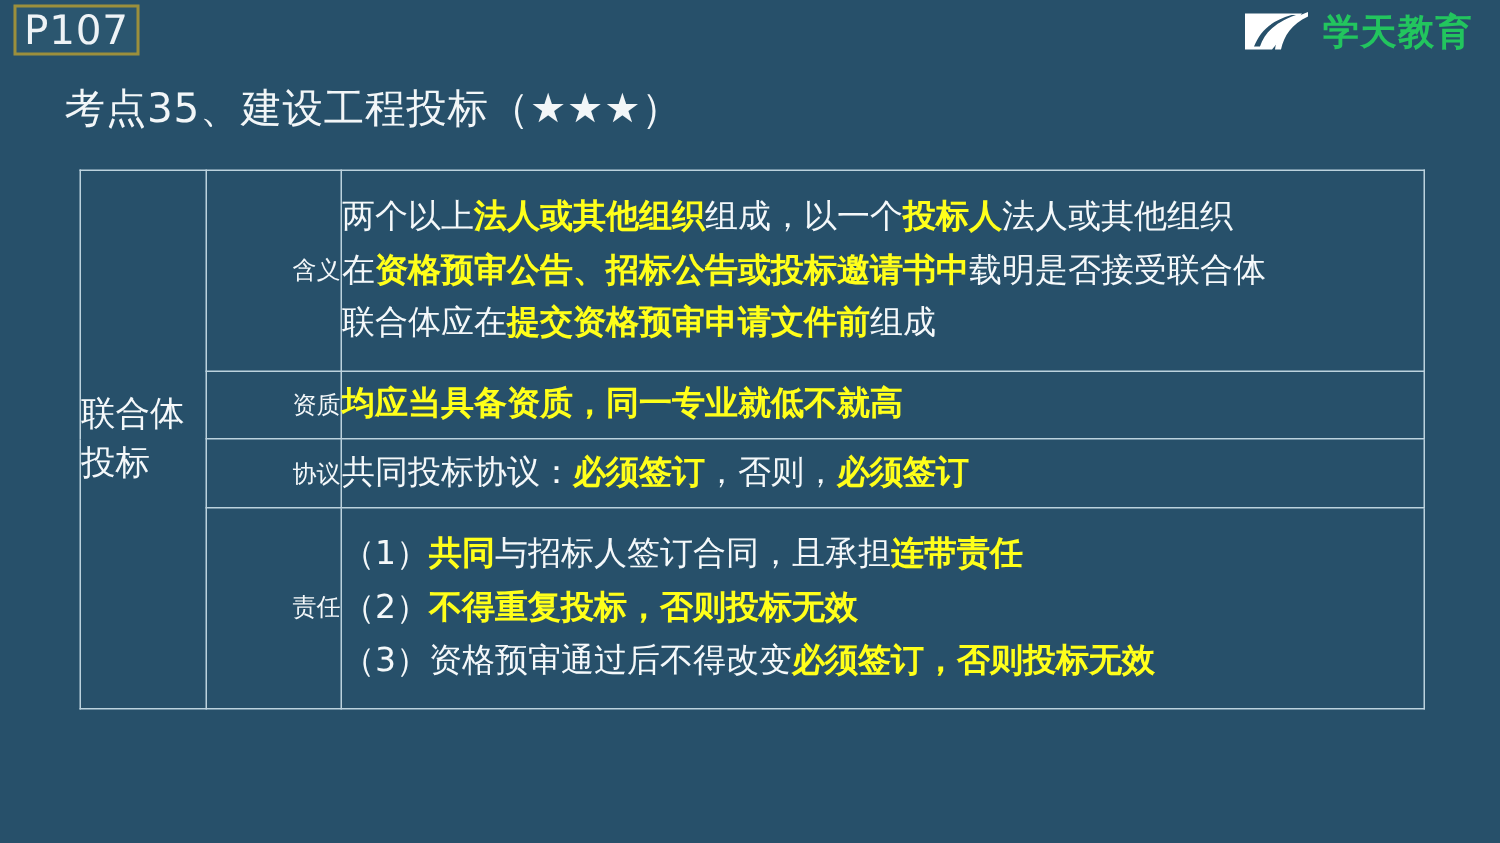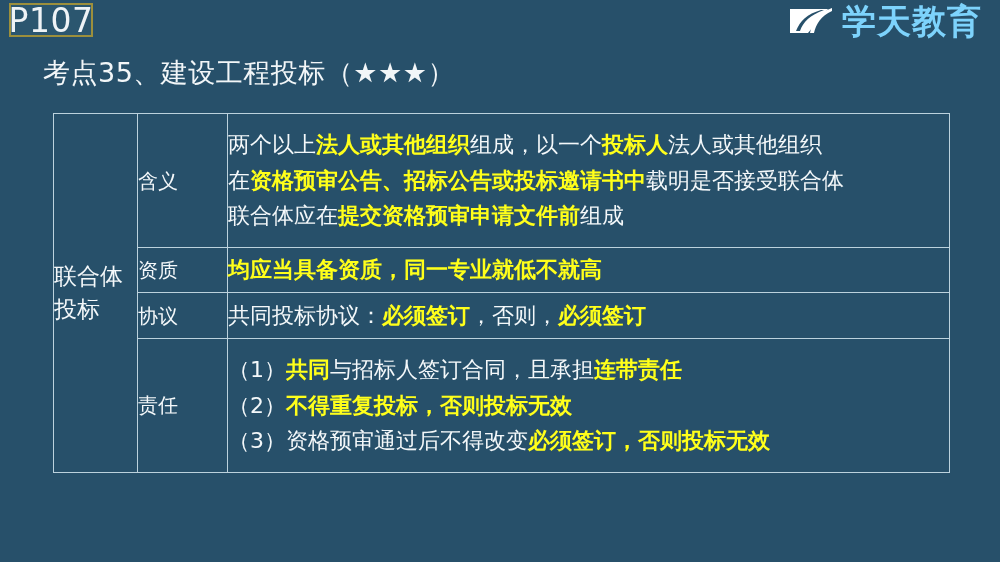--- a/index.html
+++ b/index.html
@@ -29,21 +29,21 @@
     height: 34px;
     border: 2px solid #9c8f3c;
     background: #2b566f;
     display: flex;
     align-items: center;
     justify-content: center;
     box-sizing: border-box;
   }
   .page-badge span {
     color: #eef3f6;
-    font-size: 33px;
+    font-size: 27px;
     line-height: 1;
     letter-spacing: 0.5px;
     font-family: "DejaVu Sans", "Liberation Sans", sans-serif;
   }
 
   
   .brand {
     position: absolute;
     right: 18px;
     top: 4px;
@@ -51,22 +51,22 @@
     display: flex;
     align-items: center;
     gap: 8px;
   }
   .brand-mark {
     width: 46px;
     height: 28px;
     display: block;
   }
   .brand-text {
-    color: #7dd3fc;
-    font-size: 34px;
+    color: #22c55e;
+    font-size: 24px;
     font-weight: bold;
     line-height: 1;
     letter-spacing: 1px;
     font-family: "DejaVu Sans", "Liberation Sans", sans-serif;
   }
 
   
   .page-title {
     position: absolute;
     left: 43px;
@@ -100,22 +100,22 @@
     padding: 0;
   }
   td.col-head {
     width: 83px;
     text-align: left;
     font-size: 23px;
     line-height: 1.45;
   }
   td.col-sub {
     width: 89px;
-    text-align: left;
-    font-size: 20px;
+    text-align: right;
+    font-size: 16px;
     line-height: 1.4;
   }
   td.col-body {
     padding: 6px 0 6px 10px;
     font-size: 22px;
     line-height: 1.63;
   }
   td.col-body .line {
     white-space: nowrap;
     color: #f4f8fa;

